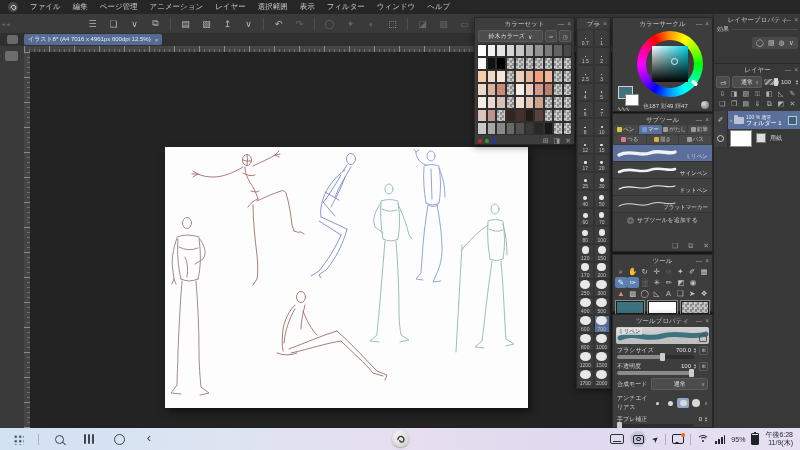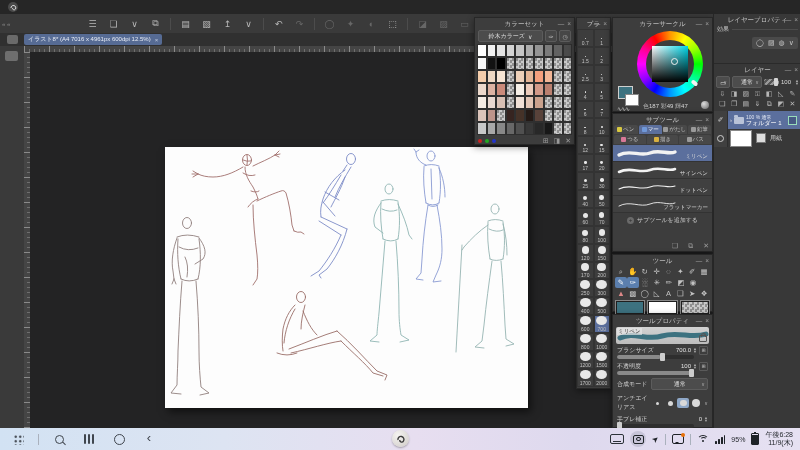--- a/index.html
+++ b/index.html
@@ -202,20 +202,32 @@
 <body>
 
 <div id="root">
 
   <div id="menu-bar" class="abs">
     <div id="app-logo">
       <svg width="8" height="8" viewBox="0 0 8 8">
           <path d="M2,5 a2.4,2.4 0 1 1 4.5,1 a1.6,1.6 0 0 1 -3,-0.8" fill="none" stroke="#ddd" stroke-width="1"></path>
         </svg>
     </div>
+    <div id="menu-items" style="display:flex">
+        <div class="menu-item">ファイル</div>
+        <div class="menu-item">編集</div>
+        <div class="menu-item">ページ管理</div>
+        <div class="menu-item">アニメーション</div>
+        <div class="menu-item">レイヤー</div>
+        <div class="menu-item">選択範囲</div>
+        <div class="menu-item">表示</div>
+        <div class="menu-item">フィルター</div>
+        <div class="menu-item">ウィンドウ</div>
+        <div class="menu-item">ヘルプ</div>
+      </div>
   </div>
 
   <div id="cmd-bar" class="abs">
     <div id="collapse-arrows">« «</div>
     <div id="cmd-icons" style="display:flex;align-items:center">
         <div class="cmd-ic">☰</div>
         <div class="cmd-ic">❏</div>
         <div class="cmd-ic">∨</div>
         <div class="cmd-ic">⧉</div>
         <div class="cmd-sep"></div>

